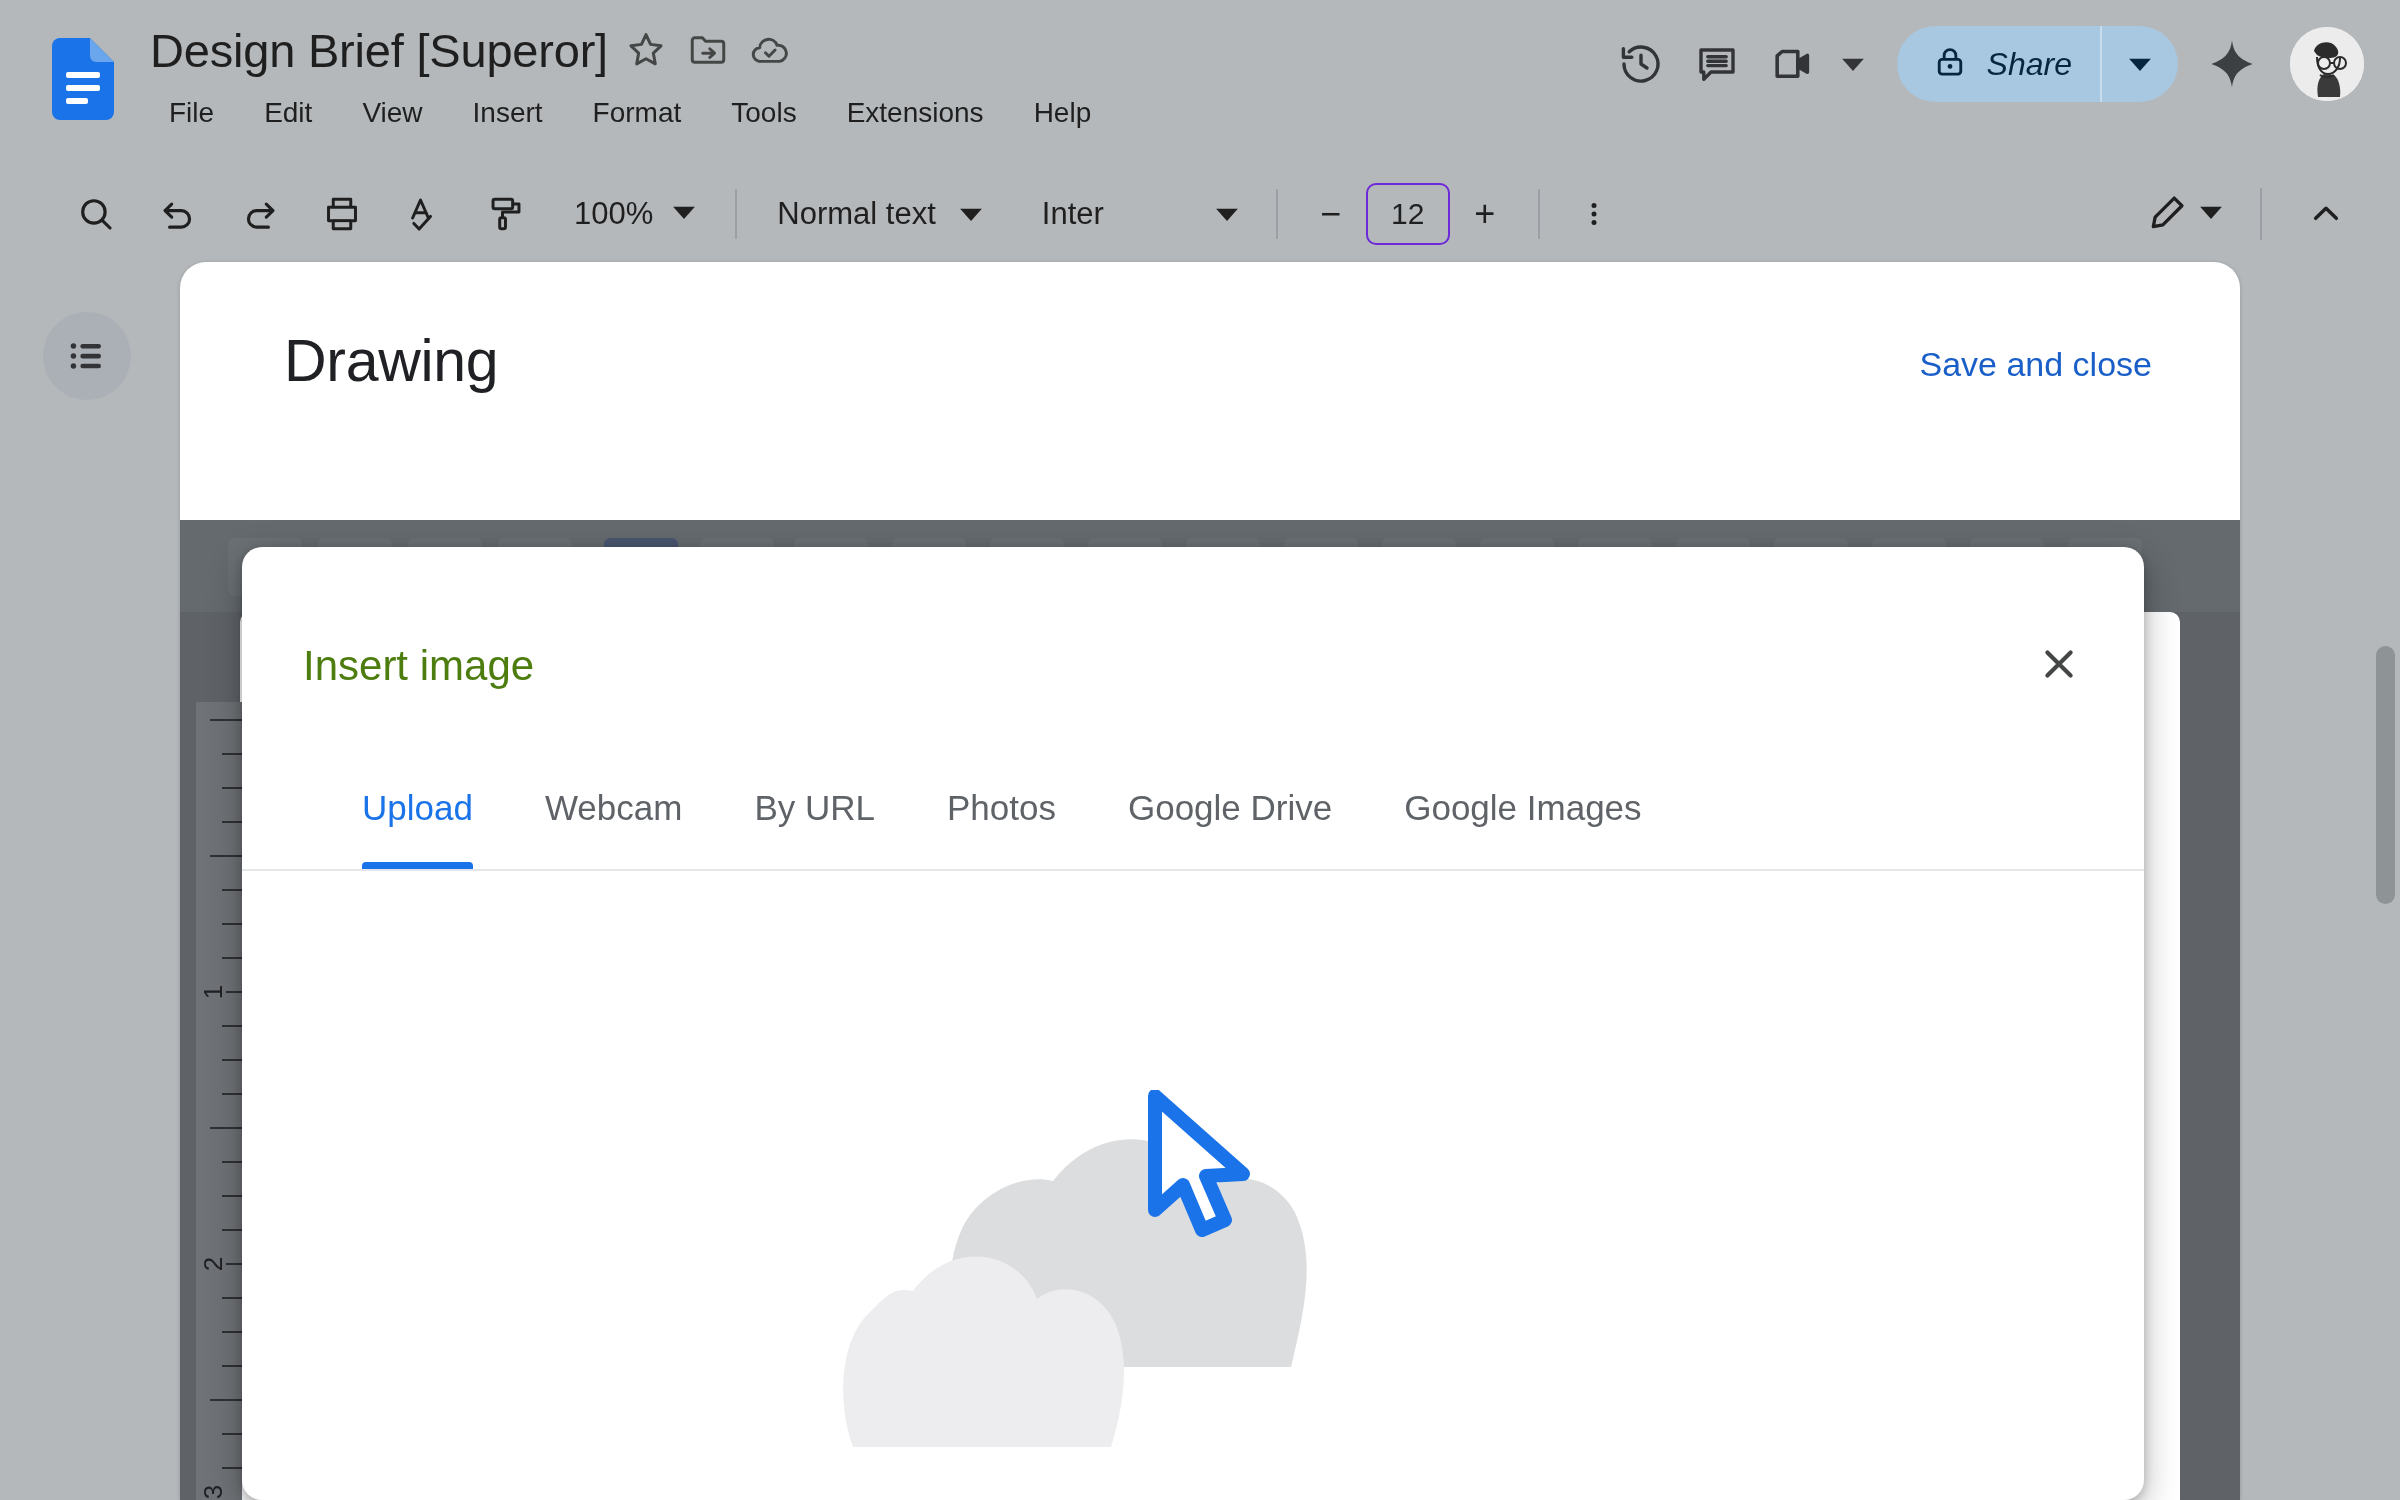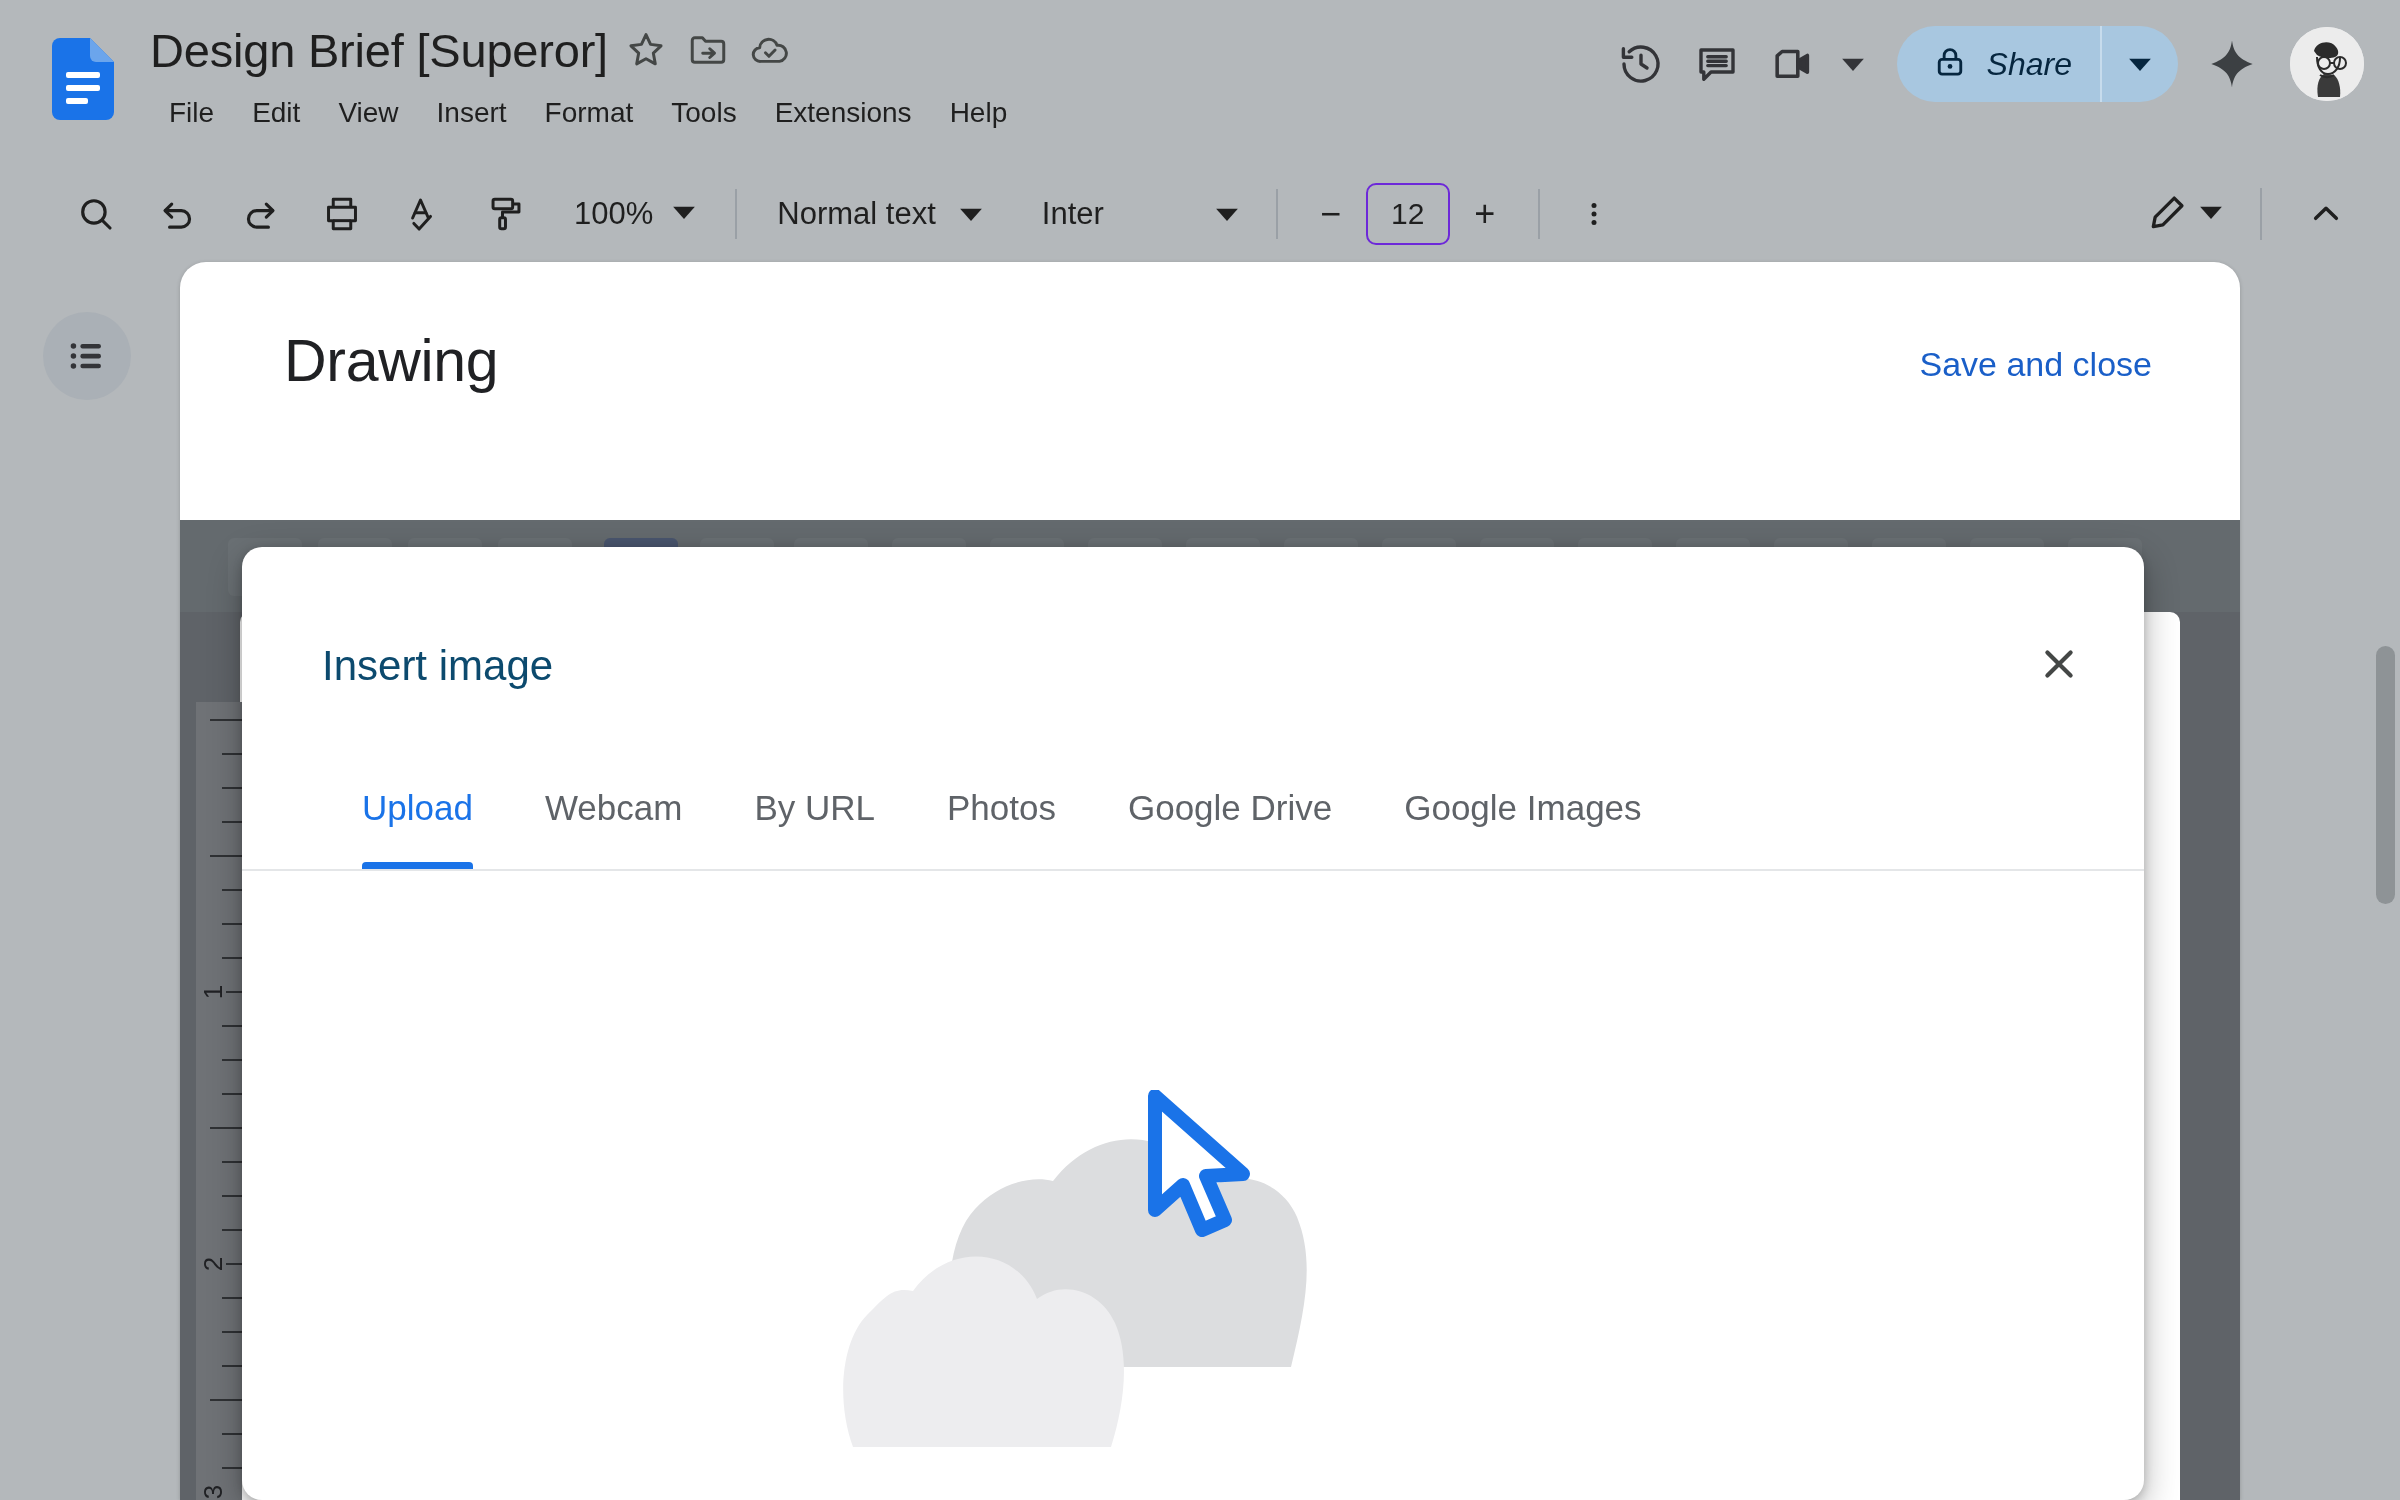--- a/index.html
+++ b/index.html
@@ -18,21 +18,21 @@
   .docs-logo { position: absolute; left: 52px; top: 38px; width: 62px; height: 82px; }
 
   .title-row { position: absolute; left: 150px; top: 26px; display: flex; align-items: center; gap: 14px; }
   .doc-title {
     font-size: 47px; color: #1f1f1f; letter-spacing: -0.2px; line-height: 1;
     white-space: nowrap; font-weight: 400;
   }
   .title-icon { width: 42px; height: 42px; display: block; }
   .title-icon-btn { width: 48px; height: 48px; display: flex; align-items: center; justify-content: center; border-radius: 50%; }
 
-  .menubar { position: absolute; left: 150px; top: 88px; display: flex; gap: 0; }
+  .menubar { position: absolute; left: 150px; top: 88px; display: flex; gap: 12px; }
   .menu-item {
     font-size: 28px; color: #1f1f1f; padding: 6px 19px; border-radius: 8px; line-height: 1.35;
     white-space: nowrap;
   }
 
   .top-right { position: absolute; right: 36px; top: 22px; display: flex; align-items: center; gap: 0px; font-style: italic; }
   .icon-btn {
     width: 76px; height: 76px; border-radius: 50%;
     display: flex; align-items: center; justify-content: center;
   }
@@ -135,22 +135,22 @@
   .vr-ticks { position: absolute; left: 0; top: 0; width: 100%; height: 100%; }
 
   
   .modal {
     position: absolute; left: 242px; top: 547px; width: 1902px; height: 953px;
     background: #ffffff; border-radius: 20px;
     box-shadow: 0 11px 34px rgba(0,0,0,0.30), 0 3px 10px rgba(0,0,0,0.18);
     overflow: hidden;
   }
   .modal-title {
-    position: absolute; left: 80px; top: 95px;
-    font-size: 42px; color: #0c4a6e; font-weight: 400;
+    position: absolute; left: 61px; top: 95px;
+    font-size: 42px; color: #4d7c0f; font-weight: 400;
   }
   .modal-close {
     position: absolute; right: 46px; top: 78px; width: 78px; height: 78px;
     border-radius: 50%; display: flex; align-items: center; justify-content: center;
   }
 
   .tabs {
     position: absolute; left: 0; top: 200px; width: 100%; height: 124px;
     border-bottom: 2px solid #e4e6e8;
     display: flex; align-items: flex-start; padding-left: 84px;

